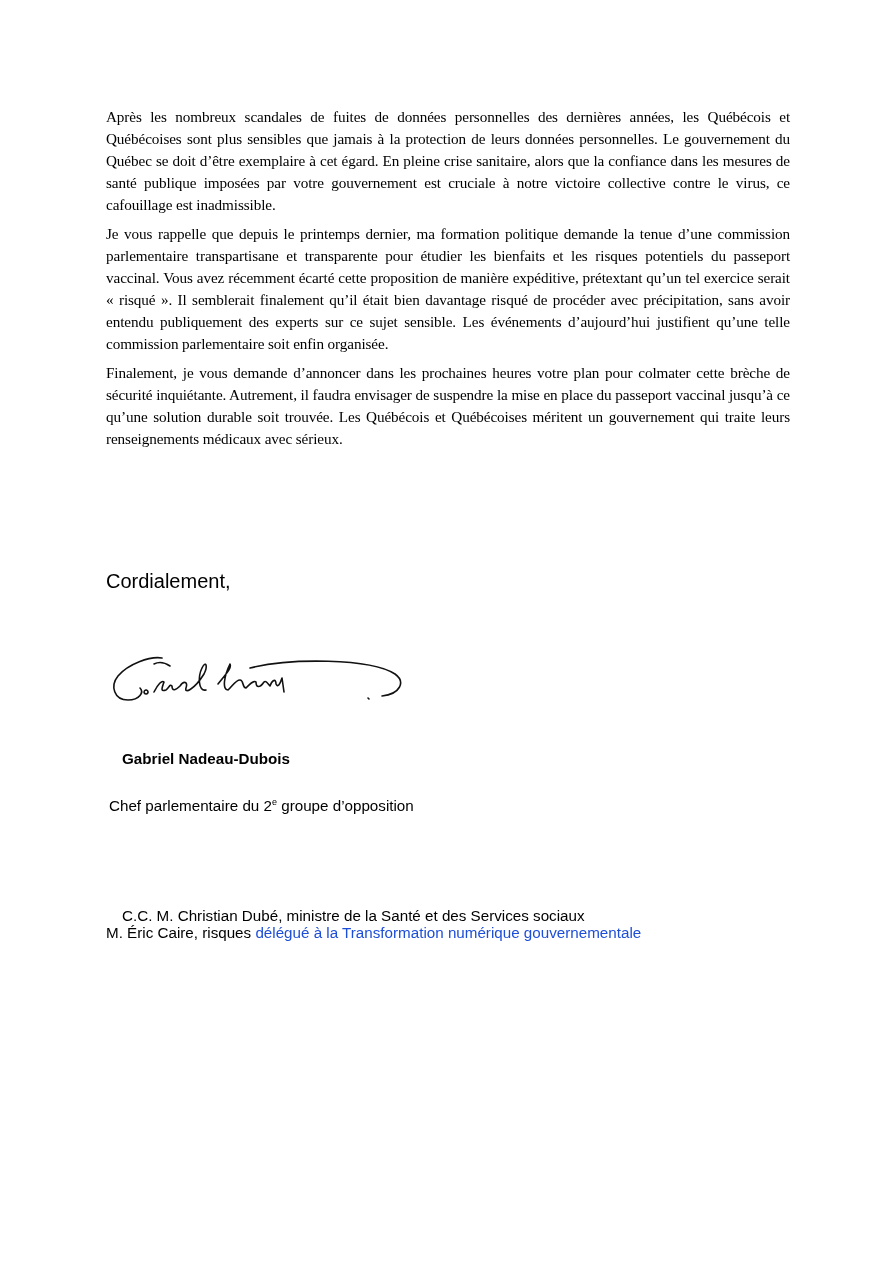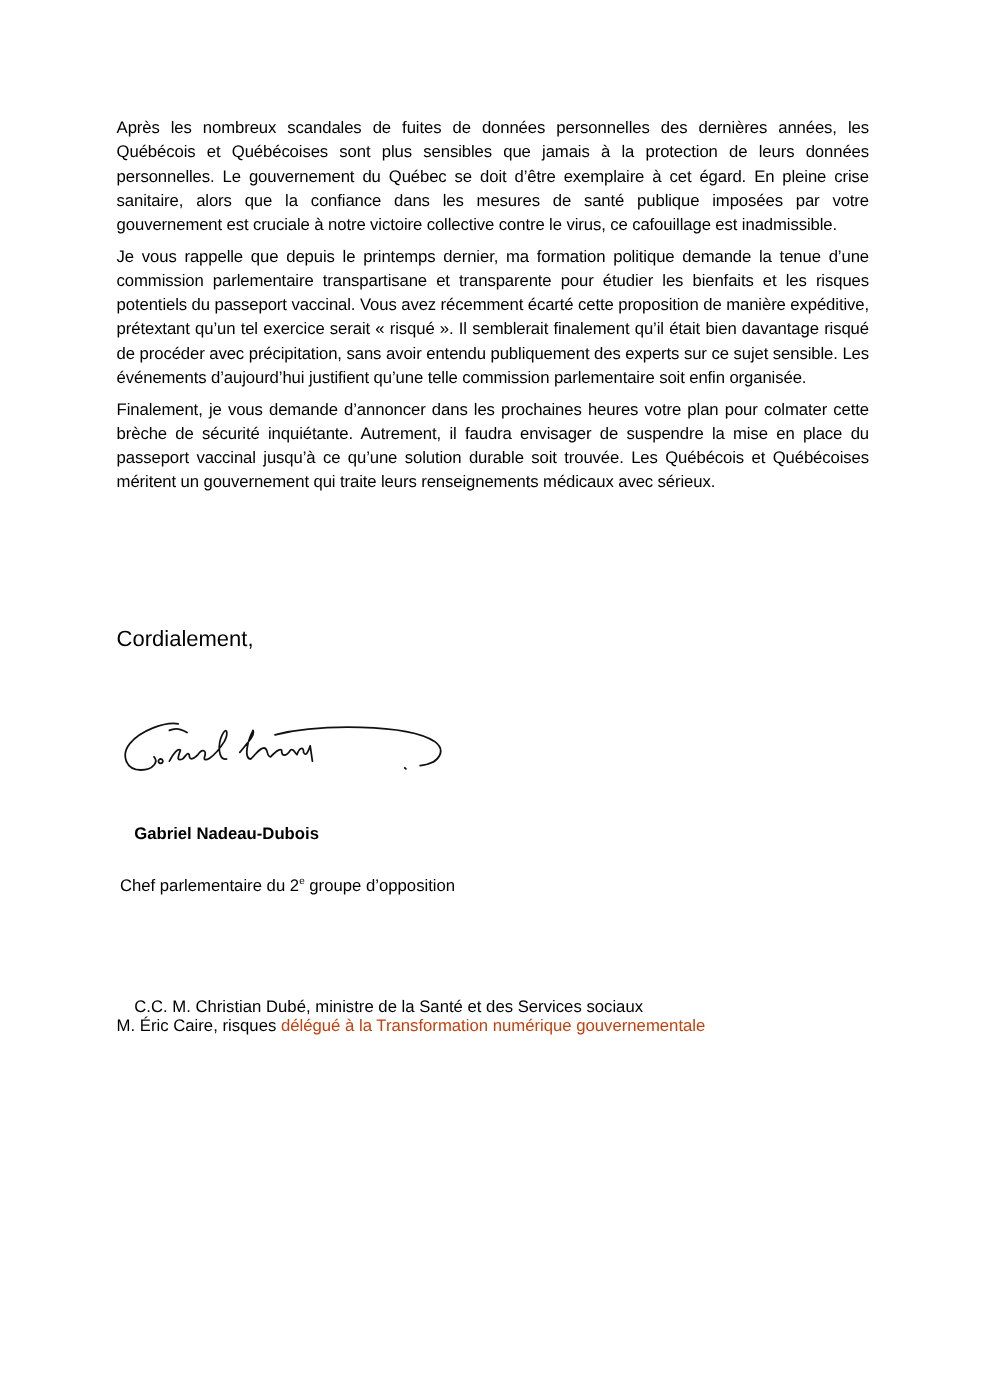--- a/index.html
+++ b/index.html
@@ -3,30 +3,30 @@
   <meta charset="utf-8">
   <style>
     html, body { margin: 0; padding: 0; background: #ffffff; }
     body {
       width: 895px; height: 1269px; position: relative; overflow: hidden;
       font-family: "Liberation Sans", sans-serif; color: #000;
     }
     .page { position: absolute; left: 106px; top: 106px; width: 684px; }
     .para {
       font-size: 15.2px; line-height: 22px; text-align: justify;
-      margin: 0 0 7px 0; letter-spacing: -0.1px;
+      margin: 0 0 7px 0; letter-spacing: -0.1px; font-family: Liberation Serif, serif;
     }
     .closing { position: absolute; left: 106px; top: 570px; font-size: 20px; line-height: 22px; margin: 0; }
     .signature { position: absolute; left: 110px; top: 640px; width: 300px; height: 70px; }
     .name { position: absolute; left: 106px; top: 732px; font-size: 15.2px; line-height: 22px; font-weight: bold; margin: 16px; text-align: center; }
     .title { position: absolute; left: 106px; top: 792px; font-size: 15.2px; line-height: 22px; margin: 3px; }
     .title sup { font-size: 9px; vertical-align: 6px; line-height: 0; }
     .cc1 { position: absolute; left: 106px; top: 889px; font-size: 15.2px; line-height: 22px; margin: 16px; }
     .cc2 { position: absolute; left: 106px; top: 922px; font-size: 15.2px; line-height: 22px; margin: 0; }
-    .muted { color: #c2410c; }
+    .muted { color: #1d4ed8; }
   </style>
 </head>
 <body>
 
 <div class="page">
   <p class="para">Après les nombreux scandales de fuites de données personnelles des dernières années, les Québécois et Québécoises sont plus sensibles que jamais à la protection de leurs données personnelles. Le gouvernement du Québec se doit d’être exemplaire à cet égard. En pleine crise sanitaire, alors que la confiance dans les mesures de santé publique imposées par votre gouvernement est cruciale à notre victoire collective contre le virus, ce cafouillage est inadmissible.</p>
   <p class="para">Je vous rappelle que depuis le printemps dernier, ma formation politique demande la tenue d’une commission parlementaire transpartisane et transparente pour étudier les bienfaits et les risques potentiels du passeport vaccinal. Vous avez récemment écarté cette proposition de manière expéditive, prétextant qu’un tel exercice serait « risqué ». Il semblerait finalement qu’il était bien davantage risqué de procéder avec précipitation, sans avoir entendu publiquement des experts sur ce sujet sensible. Les événements d’aujourd’hui justifient qu’une telle commission parlementaire soit enfin organisée.</p>
   <p class="para">Finalement, je vous demande d’annoncer dans les prochaines heures votre plan pour colmater cette brèche de sécurité inquiétante. Autrement, il faudra envisager de suspendre la mise en place du passeport vaccinal jusqu’à ce qu’une solution durable soit trouvée. Les Québécois et Québécoises méritent un gouvernement qui traite leurs renseignements médicaux avec sérieux.</p>
 </div>
 

